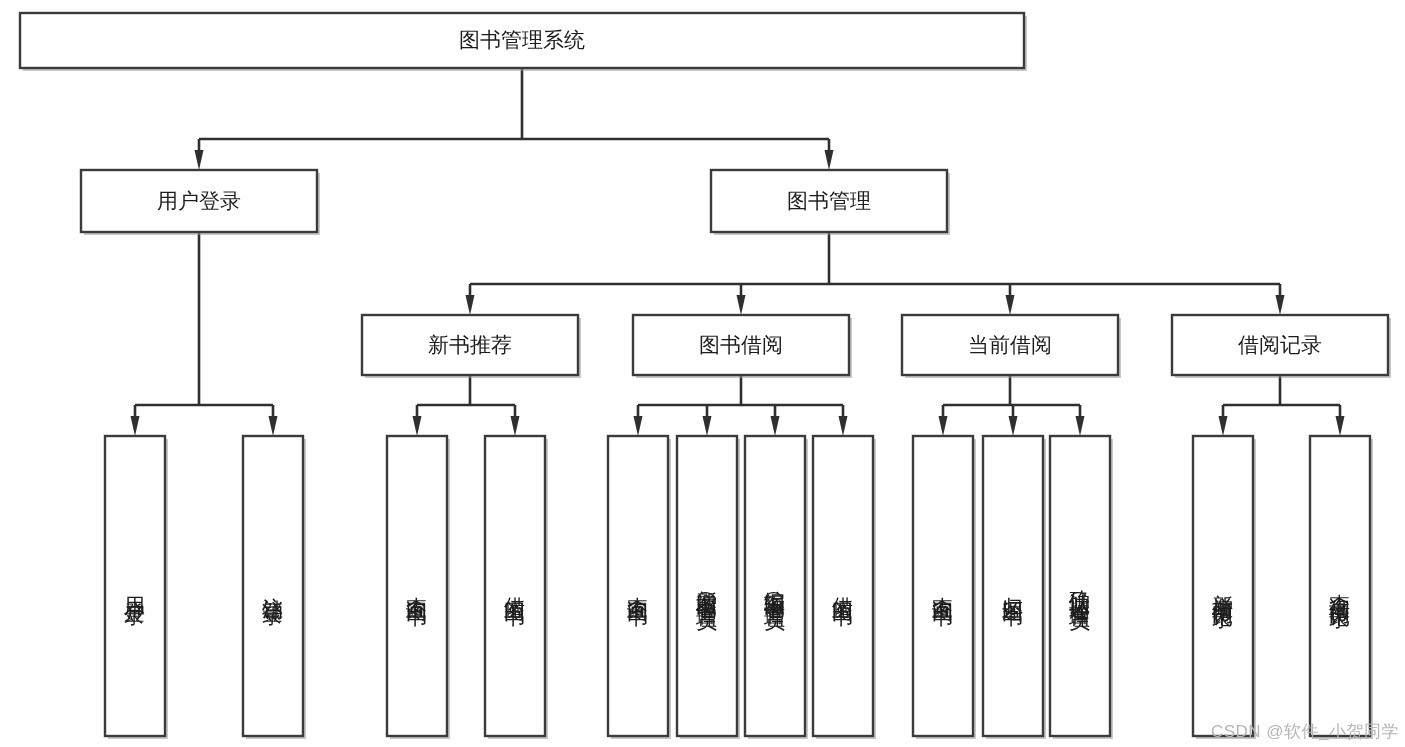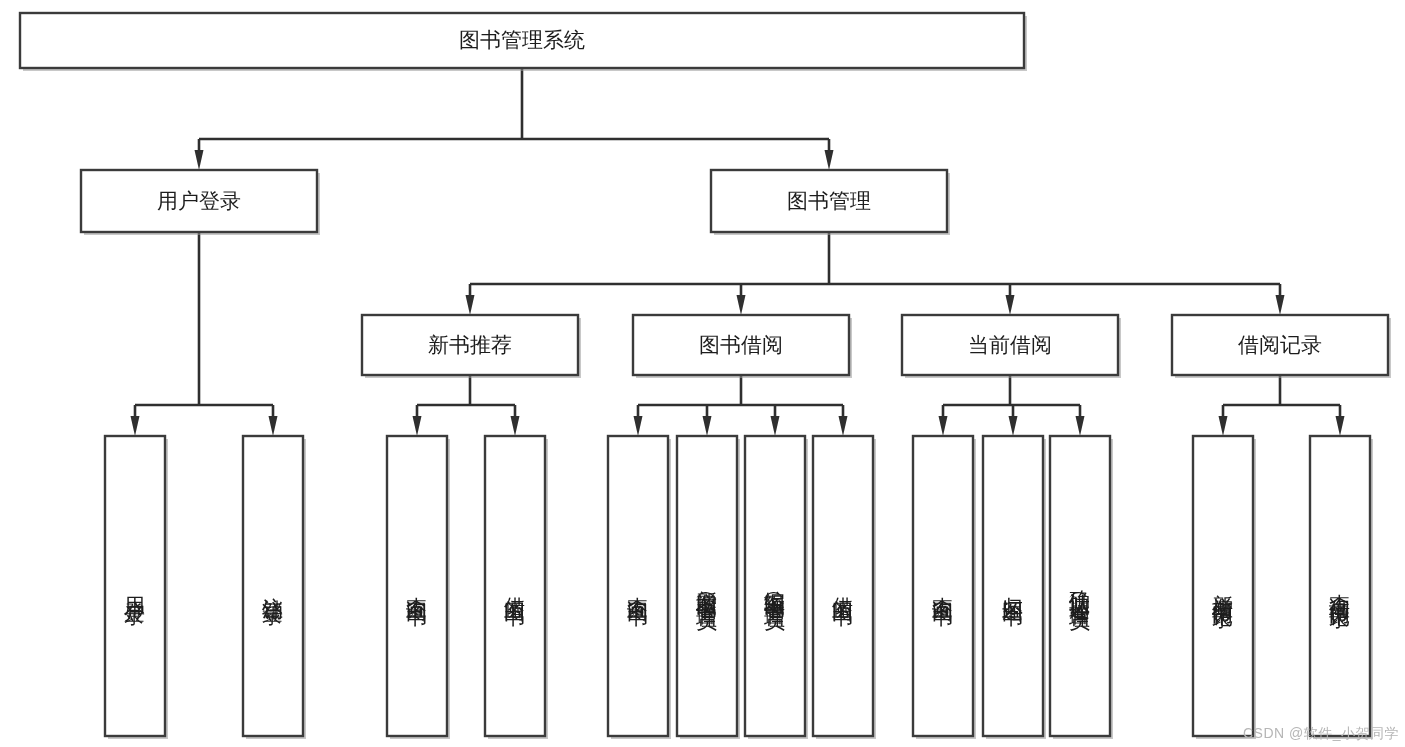--- a/index.html
+++ b/index.html
@@ -67,21 +67,21 @@
     align-items: center;
     justify-content: center;
     text-align: center;
     pointer-events: none;
   }
   .watermark {
     position: absolute;
     right: 6px;
     bottom: 4px;
     font-family: "Liberation Sans", "DejaVu Sans", sans-serif;
-    font-size: 14px;
+    font-size: 17px;
     color: #b6b6b6;
     letter-spacing: 0.5px;
     user-select: none;
   }
 </style>
 </head>
 <body>
 
 <div id="diagram-root">
   <svg class="diagram" id="diagram-svg" viewBox="0 0 1405 747" xmlns="http://www.w3.org/2000/svg">

